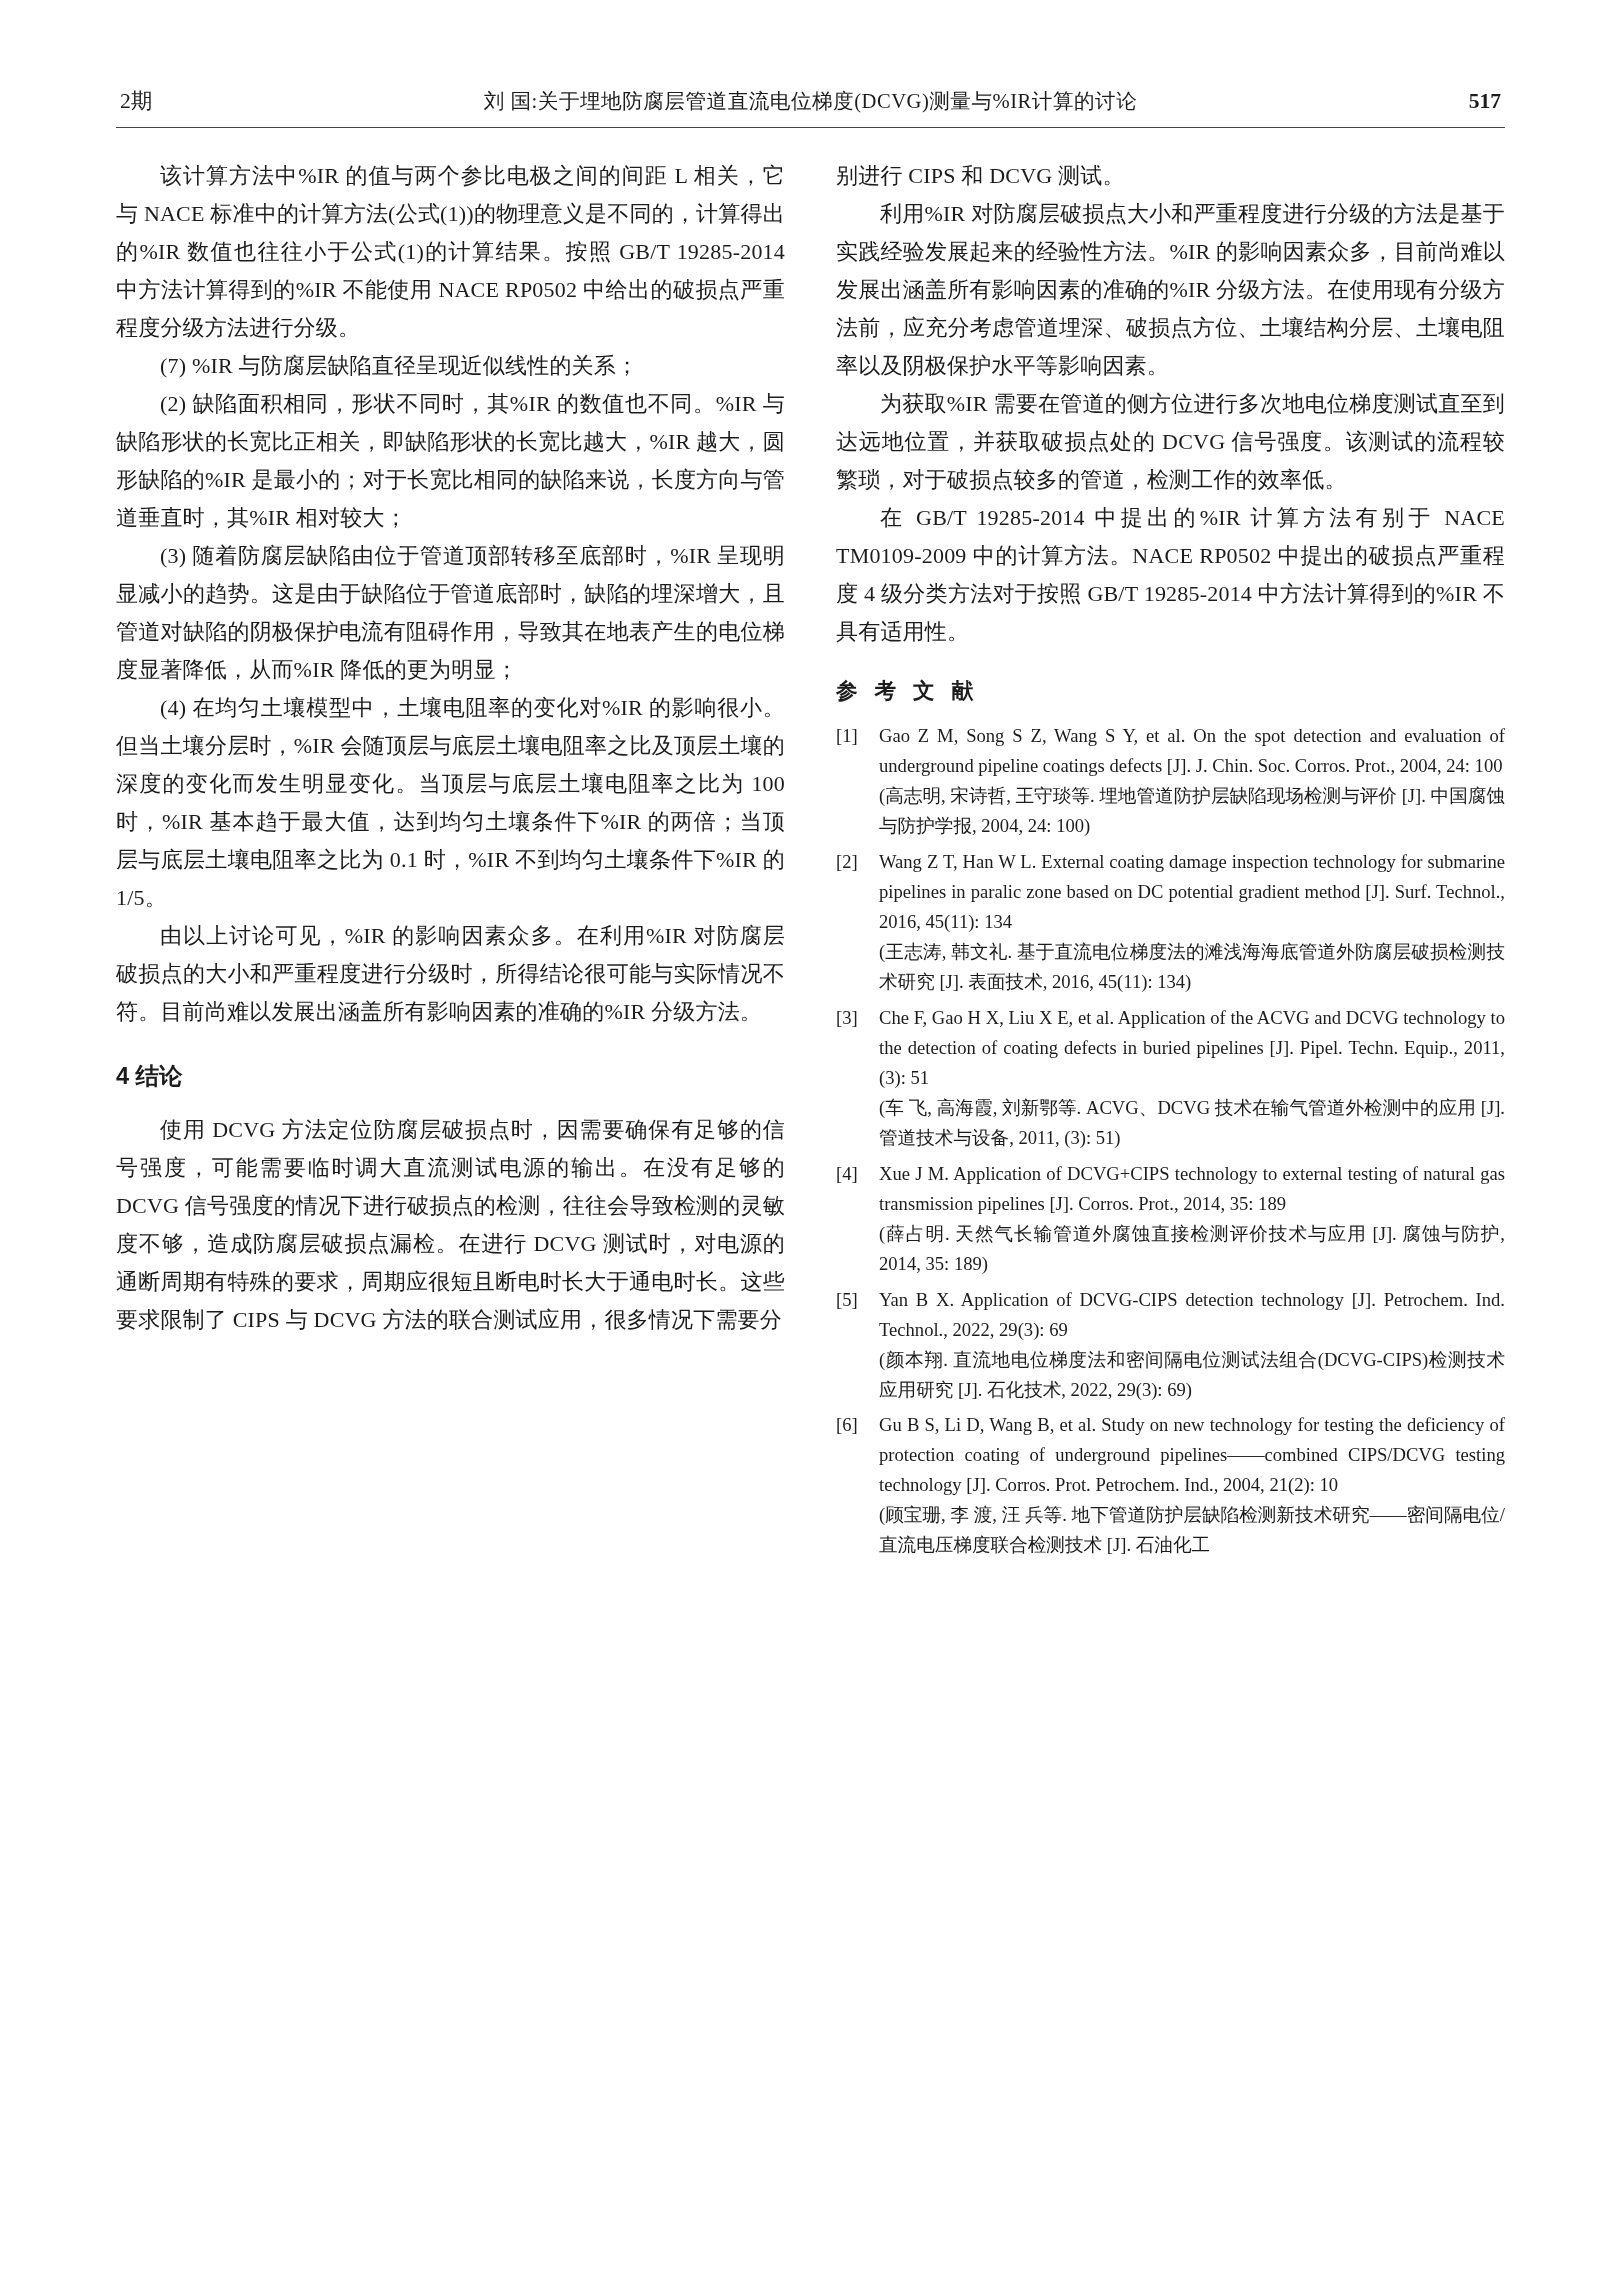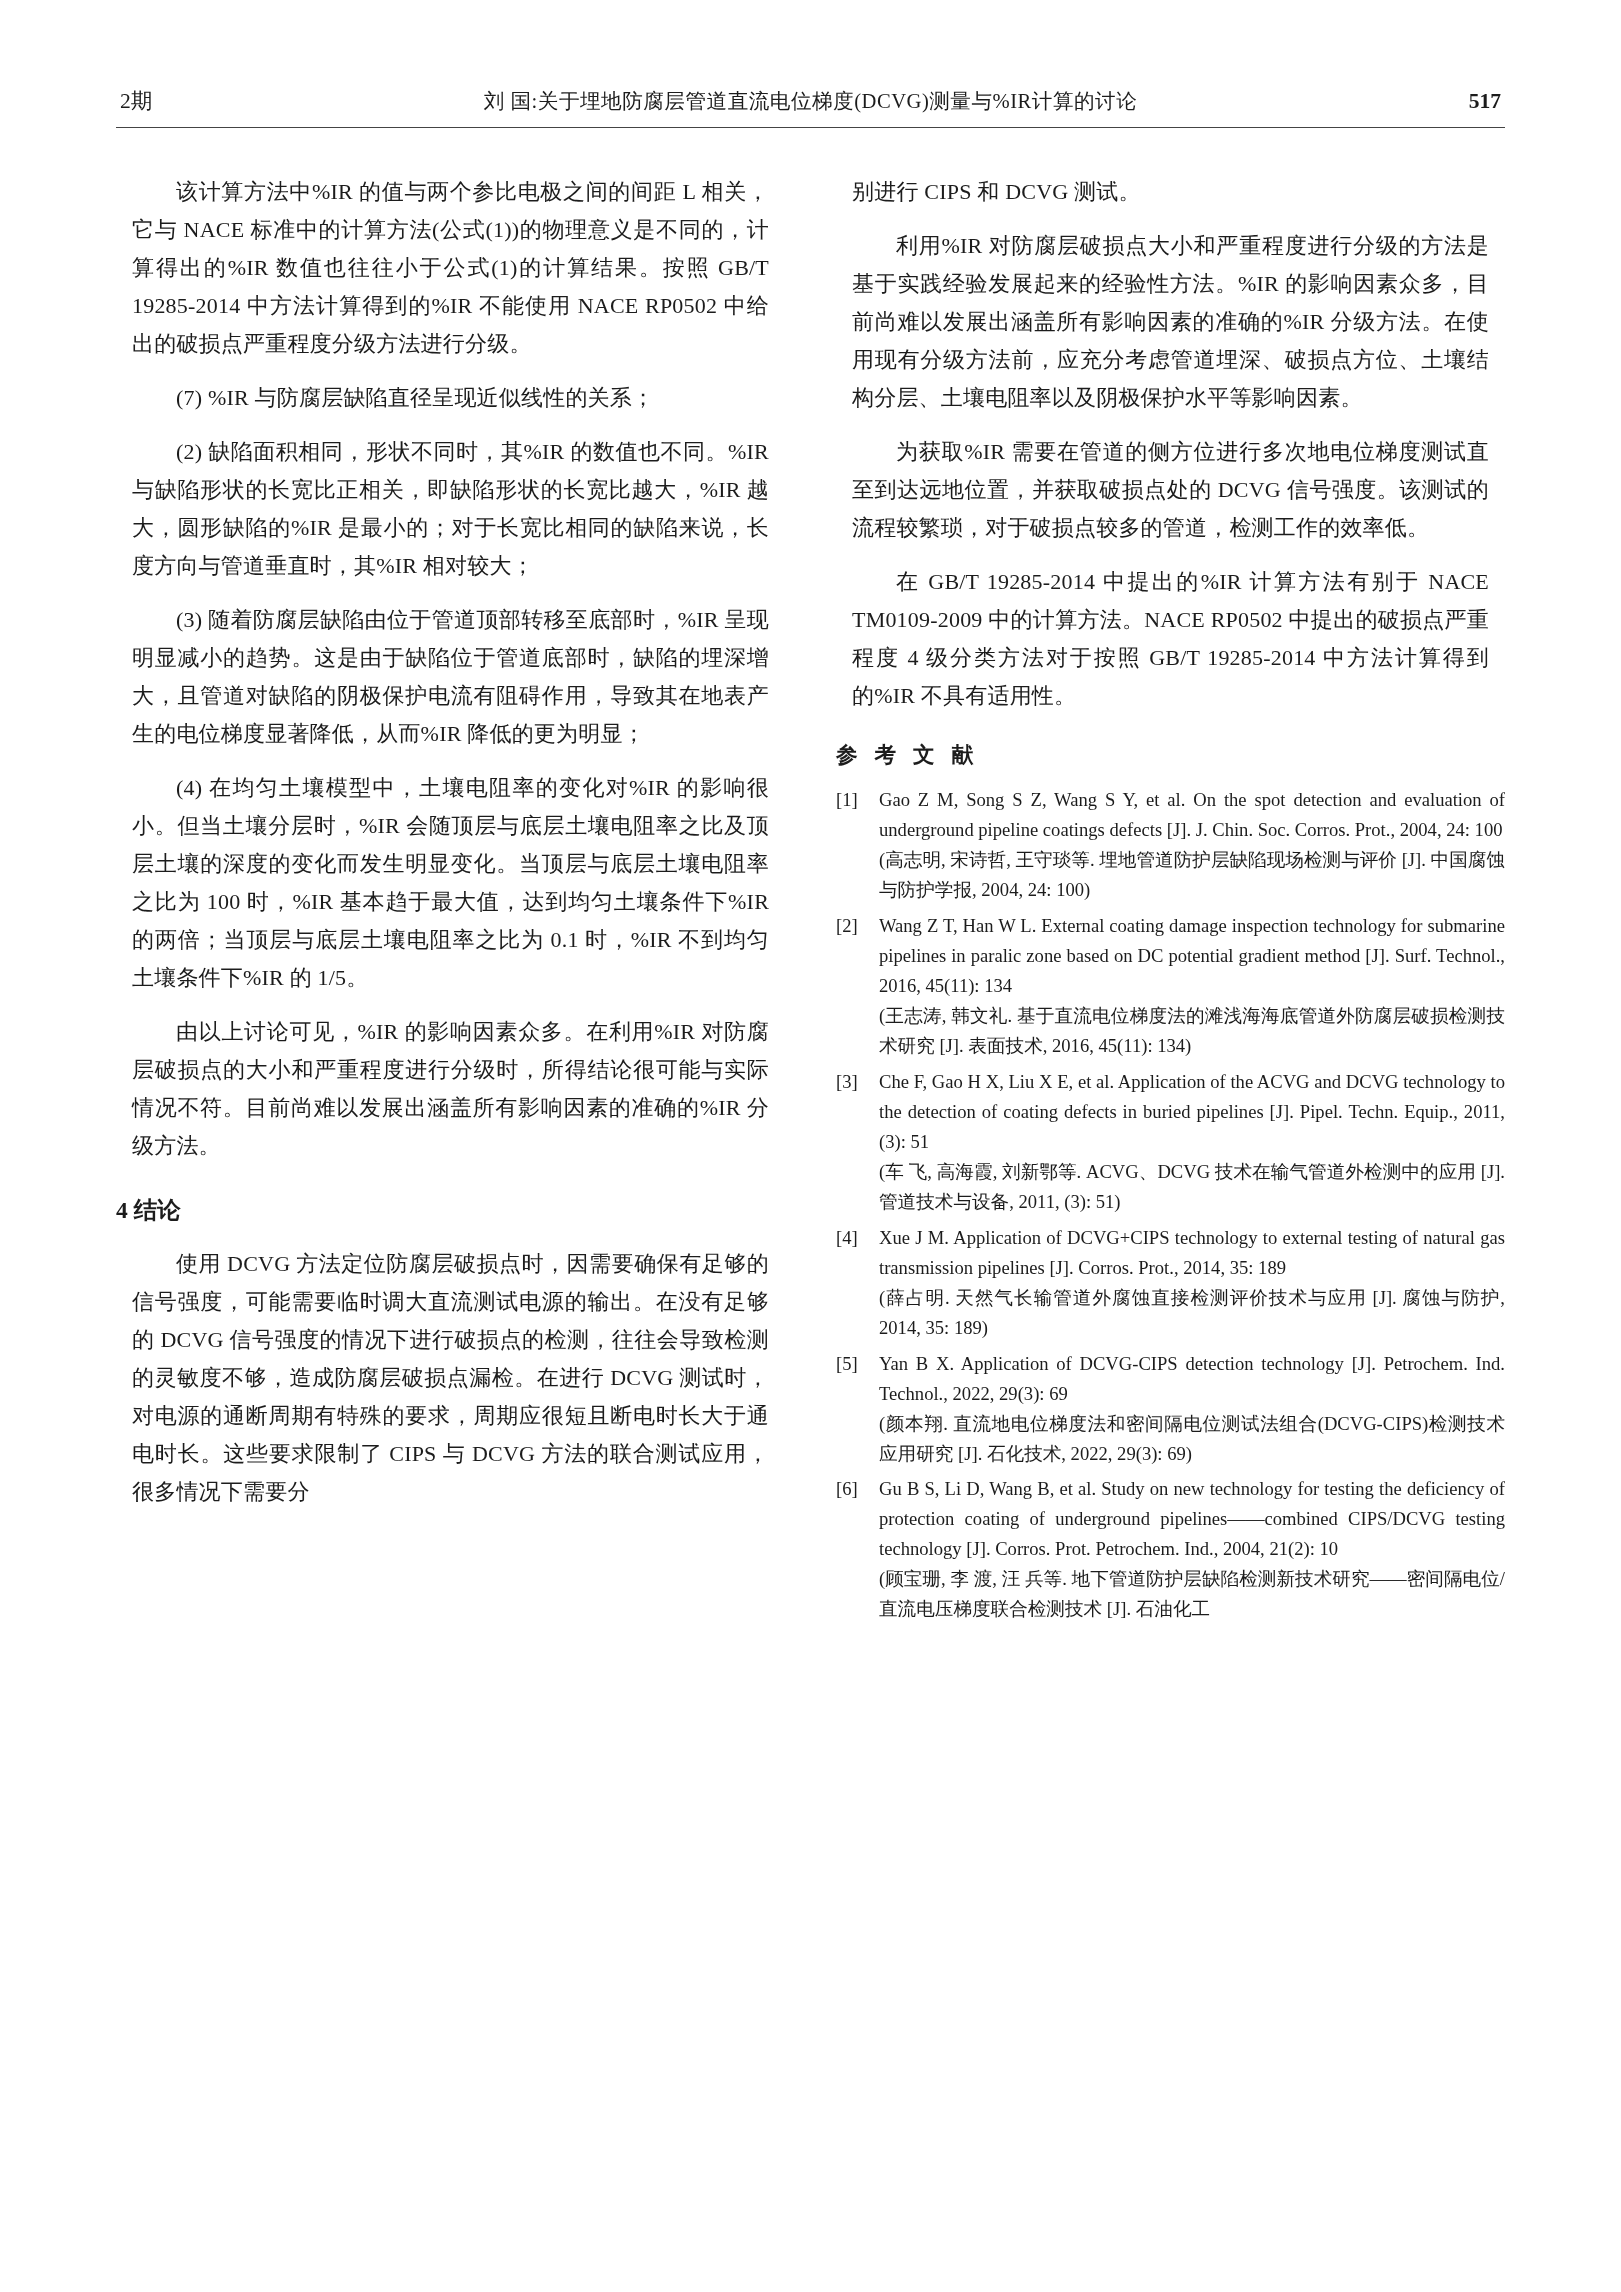--- a/index.html
+++ b/index.html
@@ -28,27 +28,27 @@
   .columns{
     display:flex;
     gap:51px;
     margin-top:29px;
   }
   .col{flex:1;min-width:0;}
   .body-par{
     font-size:22px;
     line-height:38px;
     text-align:justify;
-    margin:16px;
+    margin:0;
     text-indent:2em;
     letter-spacing:0.2px;
   }
   .no-indent{text-indent:0;}
   .section-heading{
-    font-family:Liberation Serif, serif;
+    font-family:Liberation Sans, sans-serif;
     font-weight:bold;
     font-size:23.5px;
     margin:29px 0 19.6px 0;
   }
   .refs-heading{
     font-family:Liberation Mono, monospace;
     font-weight:bold;
     font-size:21.6px;
     margin:25.5px 0 15.7px 0;
     letter-spacing:2px;

